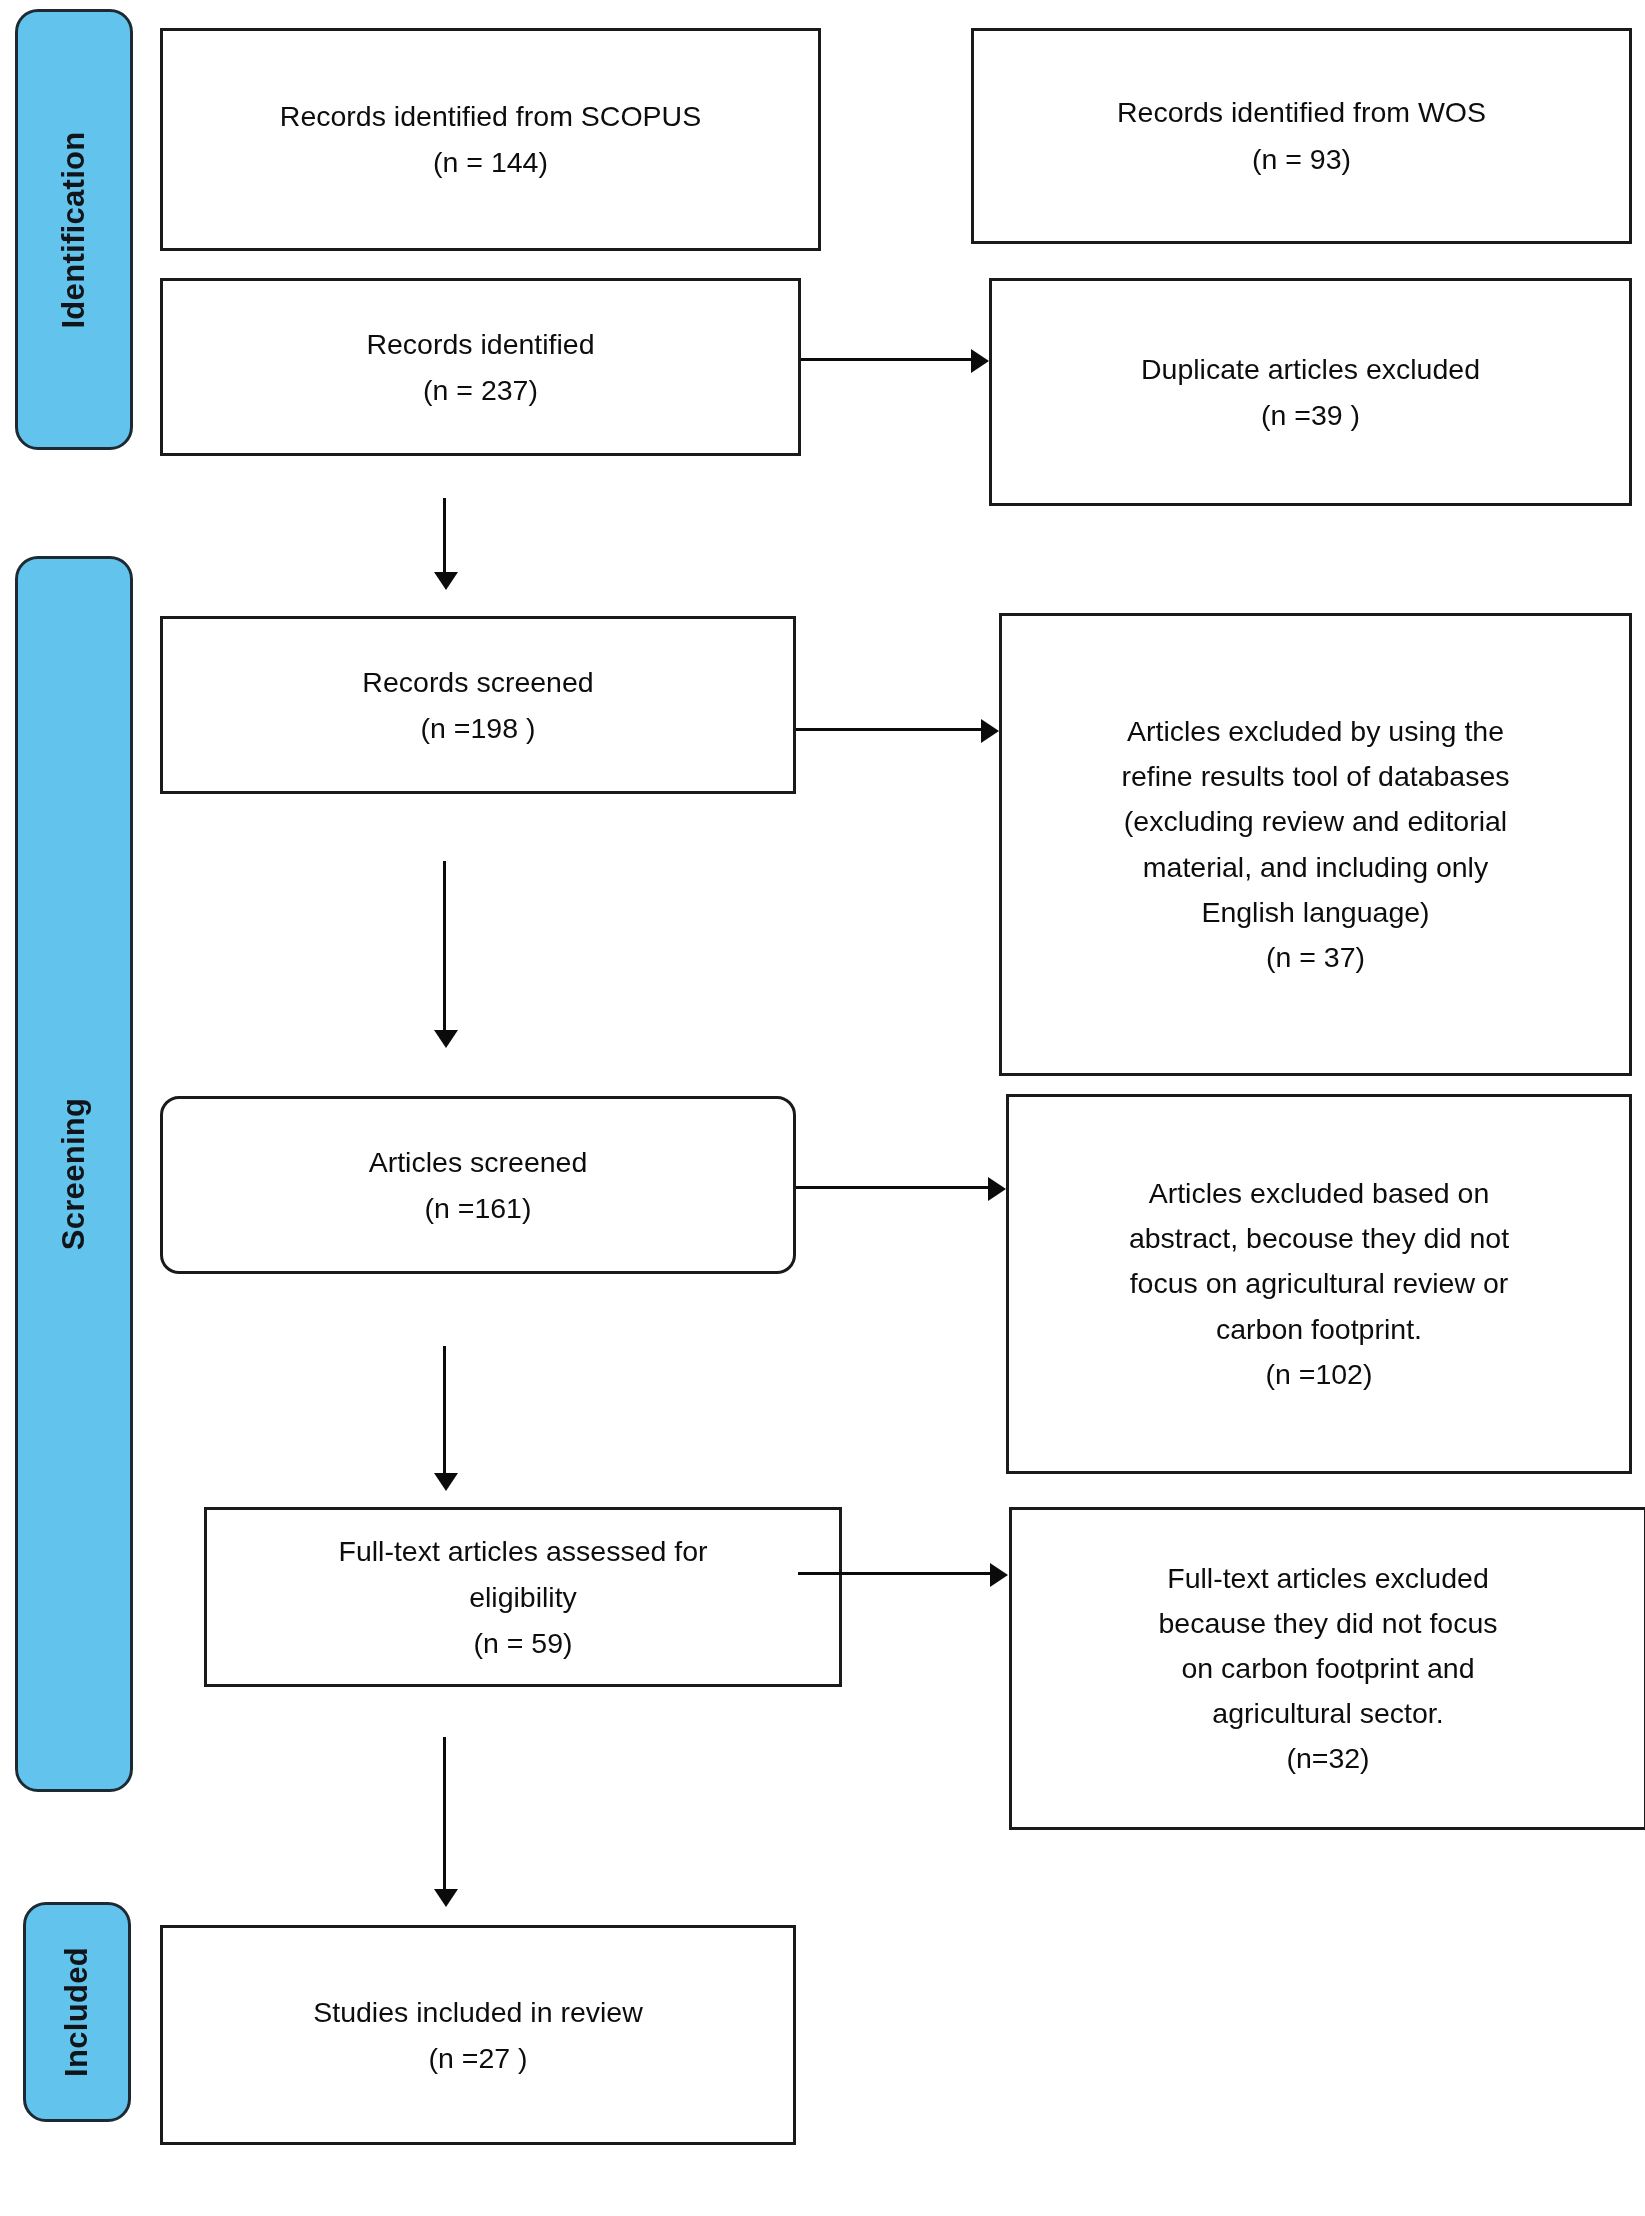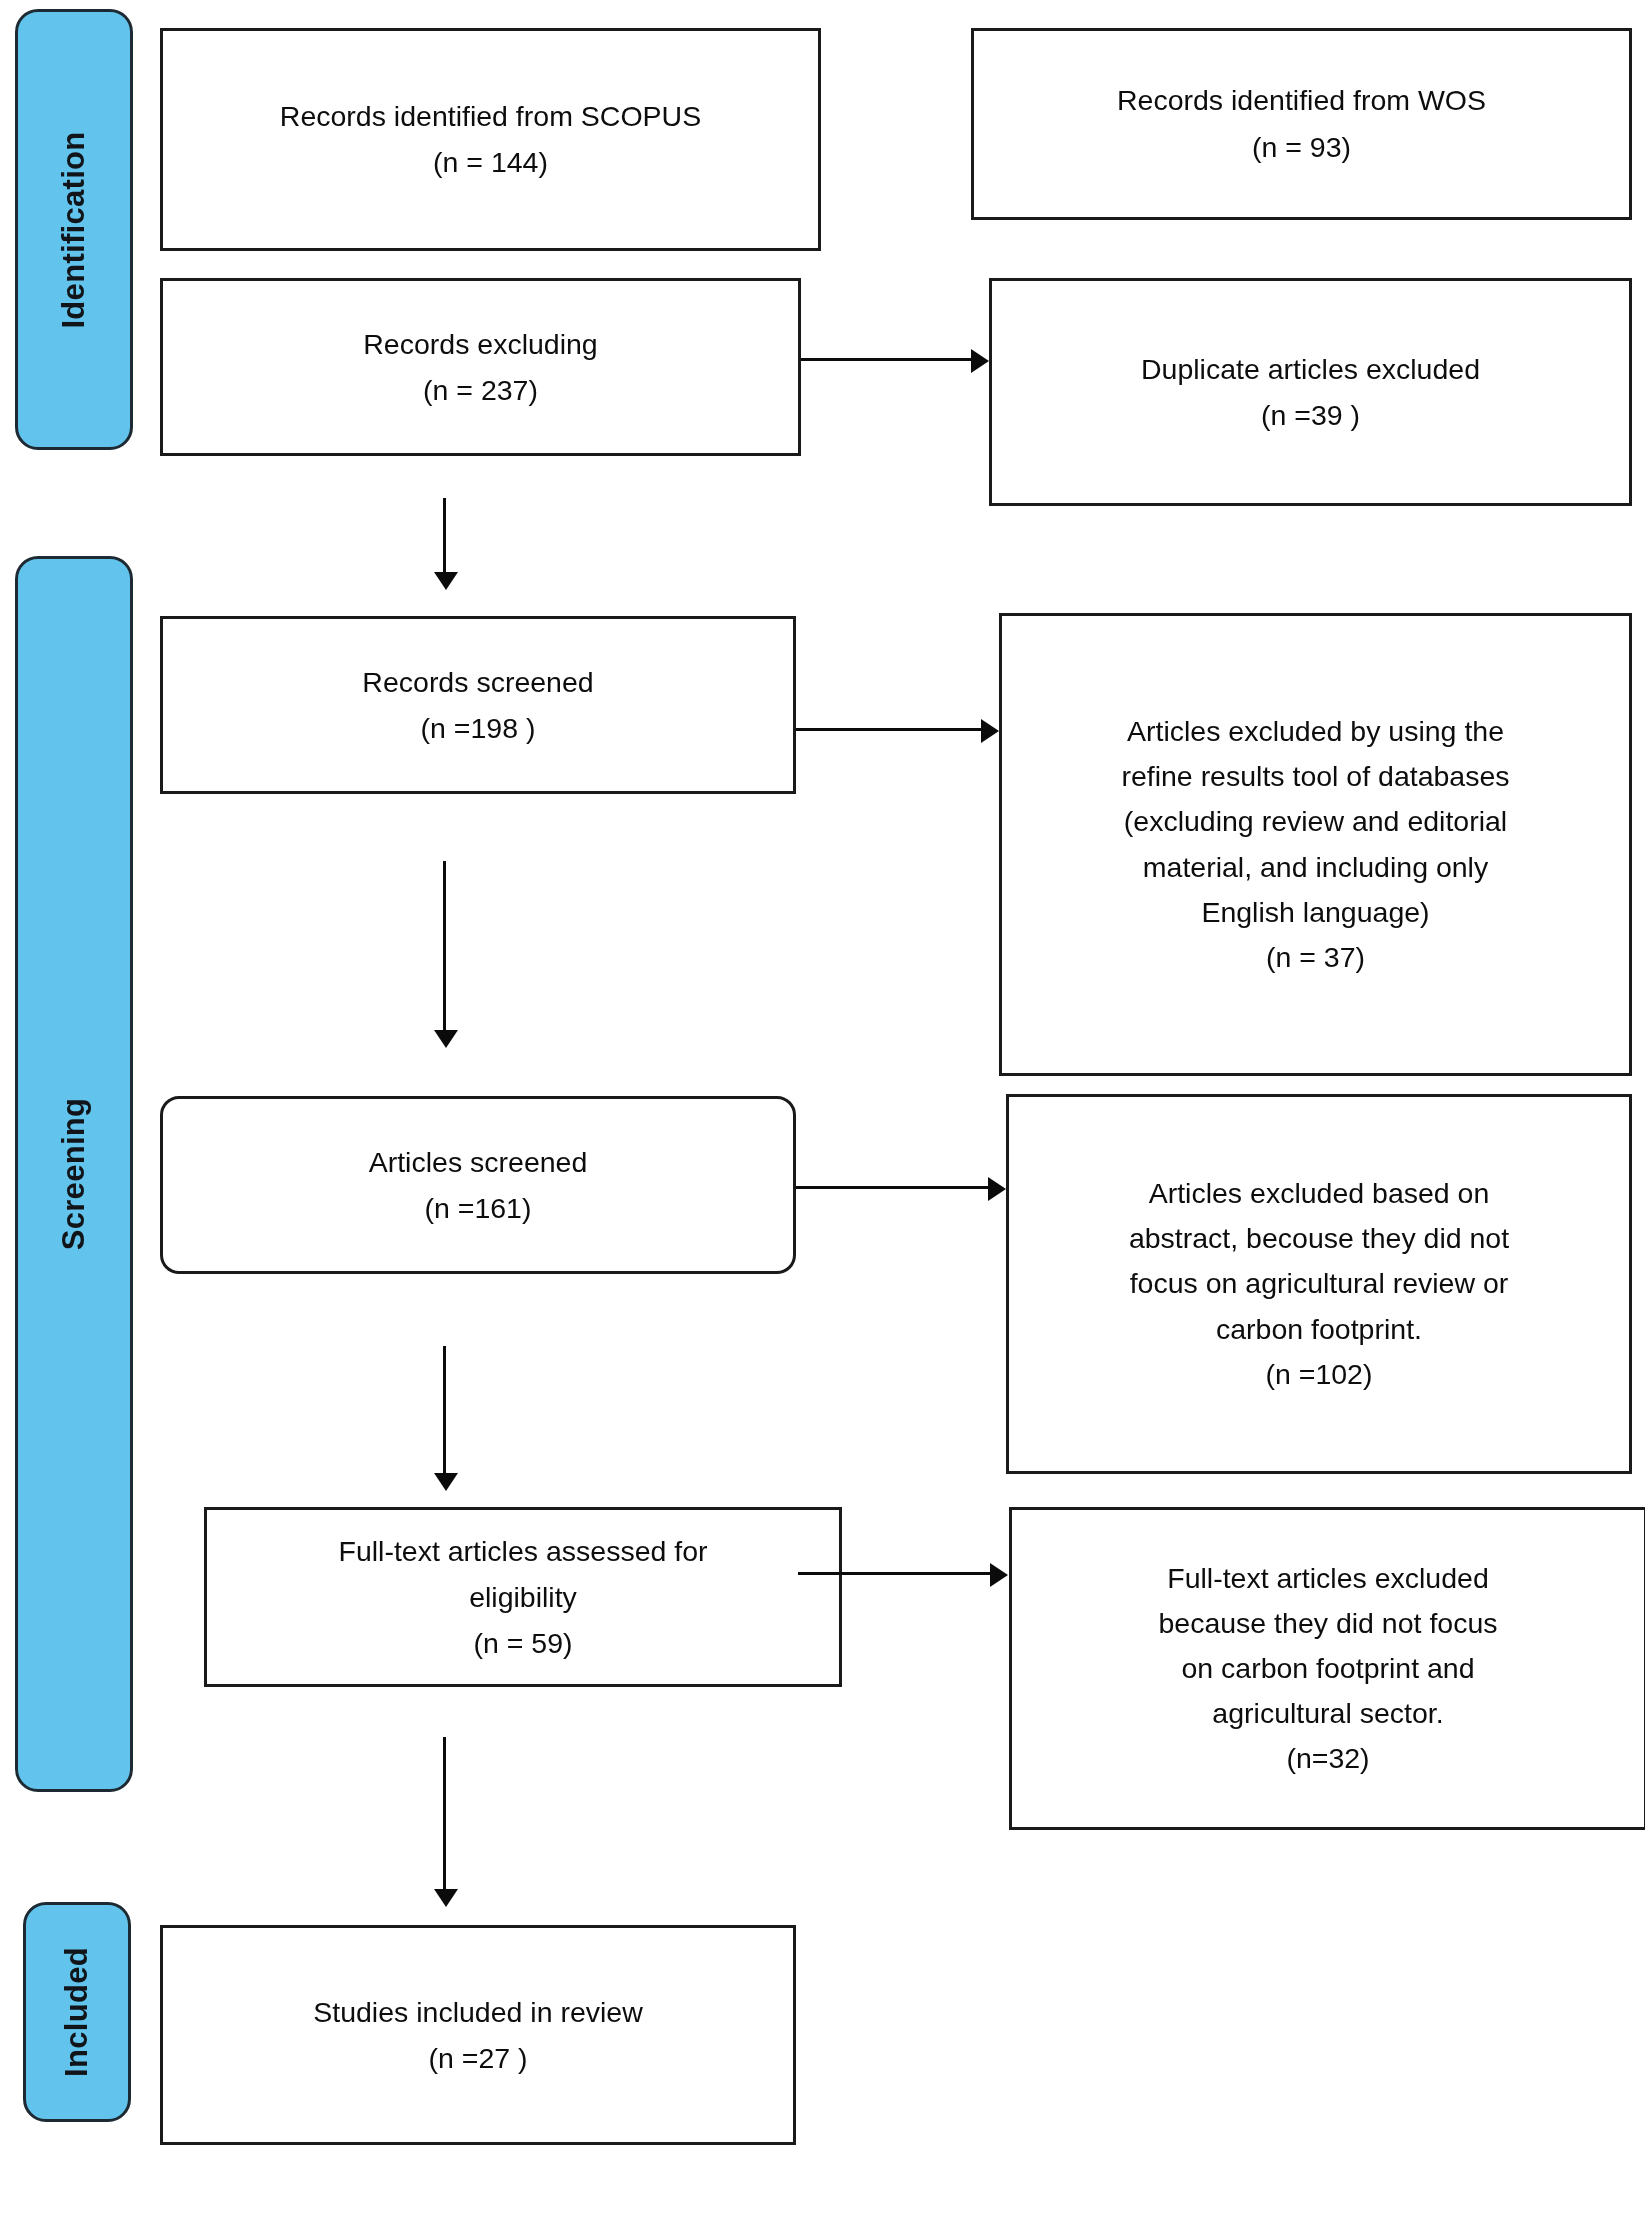--- a/index.html
+++ b/index.html
@@ -108,27 +108,27 @@
 
   <div class="stage-bar" style="left:22.5px; top:1902px; width:108px; height:220px;">
     <span class="stage-label">Included</span>
   </div>
 
   <div class="flow-box" style="left:160px; top:27.5px; width:661px; height:223px;">
     <div class="line">Records identified from SCOPUS</div>
     <div class="line">(n = 144)</div>
   </div>
 
-  <div class="flow-box" style="left:971px; top:27.5px; width:661px; height:192px;">
+  <div class="flow-box" style="left:971px; top:27.5px; width:661px; height:216px;">
     <div class="line">Records identified from WOS</div>
     <div class="line">(n = 93)</div>
   </div>
 
   <div class="flow-box" style="left:160px; top:278px; width:641px; height:178px;">
-    <div class="line">Records excluding</div>
+    <div class="line">Records identified</div>
     <div class="line">(n = 237)</div>
   </div>
 
   <div class="flow-box" style="left:989px; top:278px; width:643px; height:228px;">
     <div class="line">Duplicate articles excluded</div>
     <div class="line">(n =39 )</div>
   </div>
 
   <div class="h-arrow" style="left:801px; top:358px; width:170px;"></div>
 

